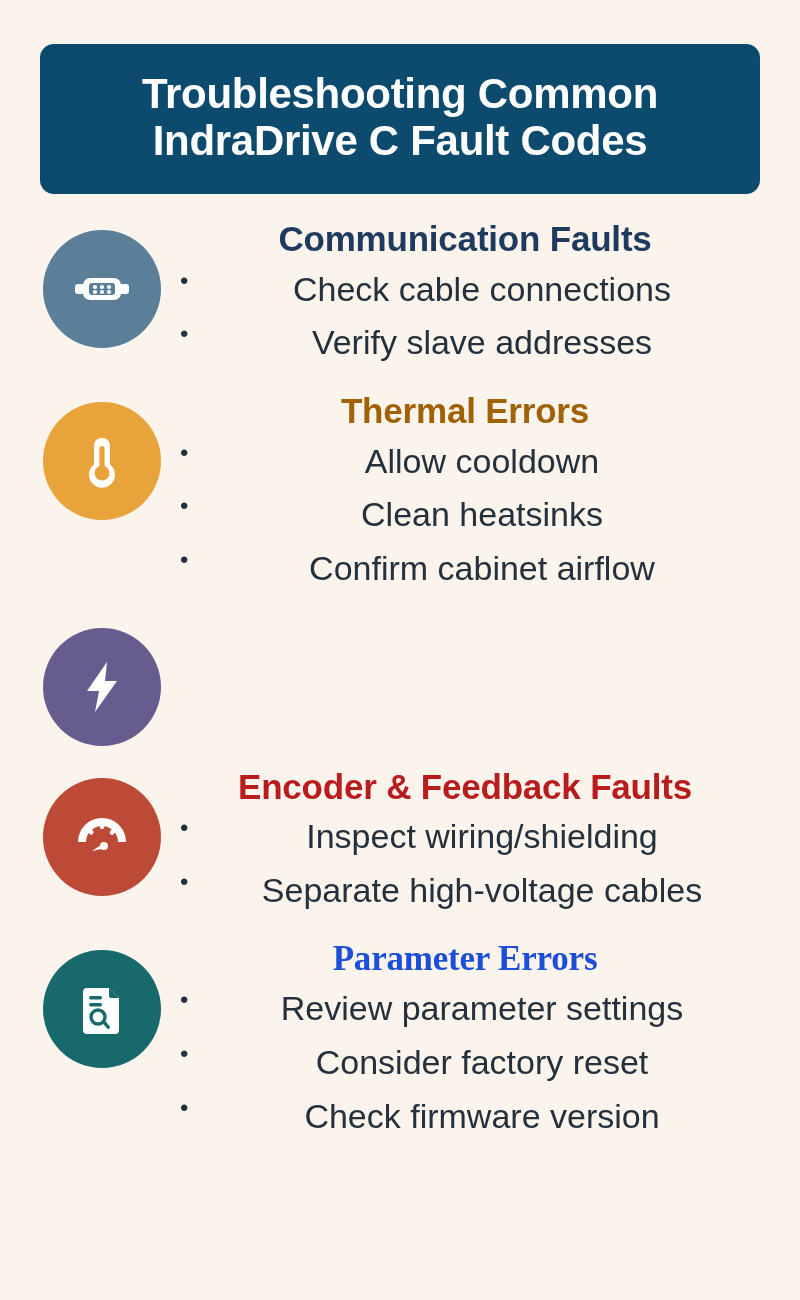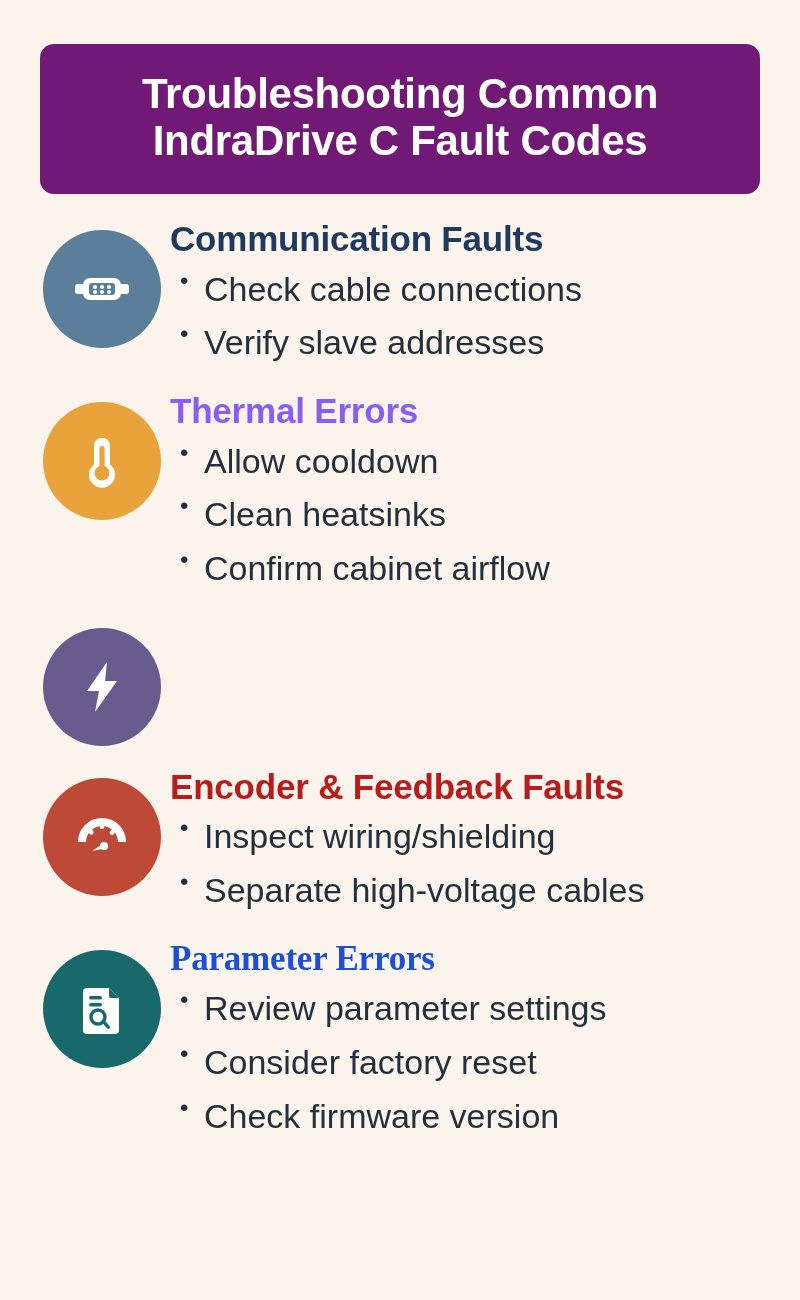--- a/index.html
+++ b/index.html
@@ -16,39 +16,40 @@
   }
   .page {
     width: 800px;
     height: 1300px;
     position: relative;
     box-sizing: border-box;
     padding: 0 40px;
   }
   .title-banner {
     margin-top: 44px;
-    background: #701a75;
+    background: #0c4a6e;
     border-radius: 14px;
     padding: 26px 28px 30px 28px;
     text-align: center;
   }
   .title-line {
     color: #ffffff;
     font-size: 42px;
     font-weight: bold;
     line-height: 1.12;
     letter-spacing: -0.3px;
   }
   .sections {
     margin-top: 26px;
   }
   .section {
     display: flex;
     align-items: flex-start;
     margin-bottom: 22px;
+    text-align: center;
   }
   .icon-wrap {
     flex: 0 0 124px;
     display: flex;
     justify-content: center;
     padding-top: 10px;
   }
   .icon-circle {
     width: 118px;
     height: 118px;
@@ -85,21 +86,21 @@
   }
   .bullets li::before {
     content: "•";
     position: absolute;
     left: 10px;
     top: -1px;
     font-size: 24px;
     color: #24303c;
   }
   .sec-comm .section-heading { color: #1f3a5f; }
-  .sec-thermal .section-heading { color: #8b5cf6; }
+  .sec-thermal .section-heading { color: #a16207; }
   .sec-power .section-heading { color: #4f4276; }
   .sec-encoder .section-heading { color: #b91c1c; }
   .sec-param .section-heading { color: #1d4ed8; font-family: Liberation Serif, serif; }
 
   .c-comm { background: #5b7f99; }
   .c-thermal { background: #e8a33a; }
   .c-power { background: #665c8e; }
   .c-encoder { background: #bc4a36; }
   .c-param { background: #17696b; }
 </style>

